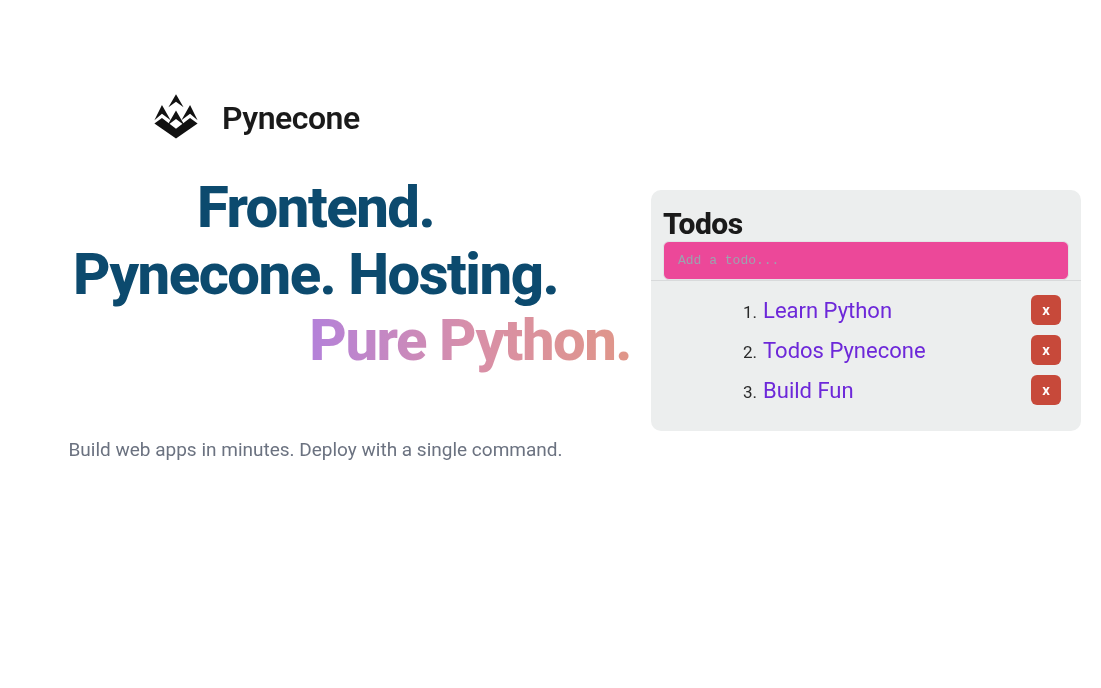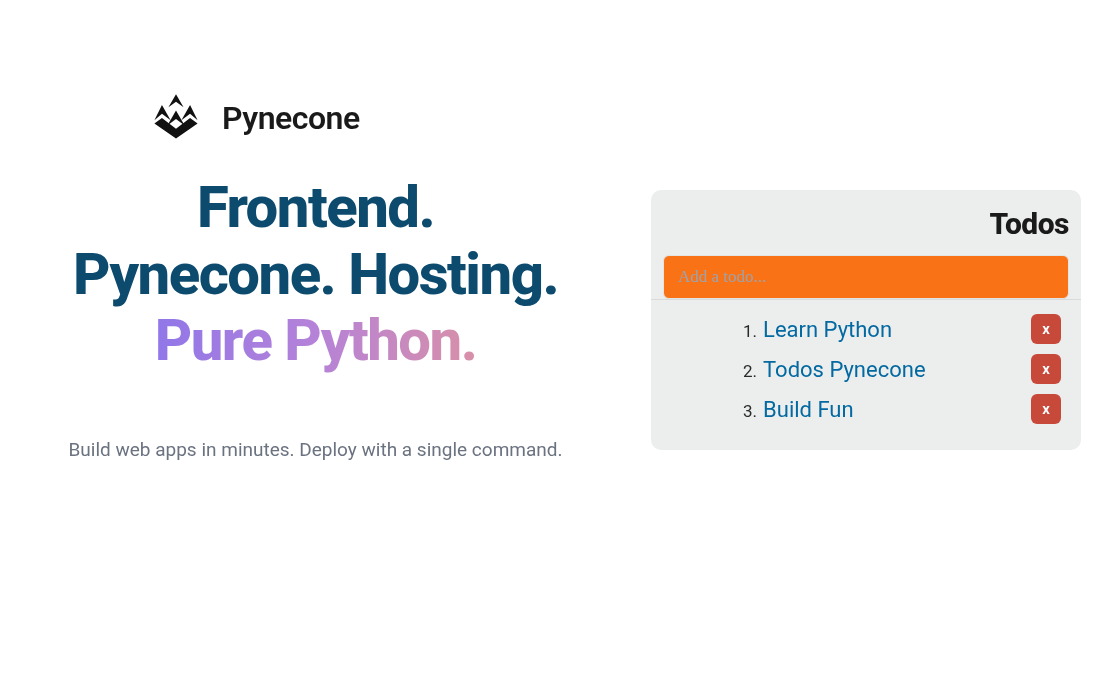--- a/index.html
+++ b/index.html
@@ -54,20 +54,21 @@
       font-size: 58px;
       color: #0c4a6e;
       display: block;
     }
     .hero-line.gradient {
       background: linear-gradient(90deg, #7c6cf0 0%, #9177e8 25%, #b582d8 50%, #d88fa8 75%, #e09688 100%);
       -webkit-background-clip: text;
       background-clip: text;
       -webkit-text-fill-color: transparent;
       color: transparent;
+      text-align: right;
     }
     .subtitle {
       text-align: center;
       color: #6b7280;
       font-size: 19px;
       margin-top: 64px;
       font-weight: 400;
     }
     .right-panel {
       width: 450px;
@@ -76,35 +77,34 @@
     }
     .todo-card {
       background: #eceeee;
       border-radius: 10px;
       padding: 16px 12px 16px 12px;
       width: 430px;
     }
     .todo-title {
       font-size: 30px;
       font-weight: 800;
-      text-align: right;
+      text-align: left;
       color: #1a1a1a;
-      margin-bottom: 14px;
       letter-spacing: -0.5px;
     }
     .todo-input {
       width: 100%;
       padding: 11px 14px;
-      font-size: 17px;
+      font-size: 13px;
       border: 1px solid #e2e4e6;
       border-radius: 6px;
-      background: #f97316;
+      background: #ec4899;
       color: #333;
       outline: none;
-      font-family: Liberation Serif, serif;
+      font-family: Liberation Mono, monospace;
     }
     .todo-input::placeholder {
       color: #9ca3af;
     }
     .add-btn-wrap {
       display: flex;
       justify-content: center;
       margin-top: 12px;
       margin-bottom: 12px;
     }
@@ -139,21 +139,21 @@
       display: flex;
       align-items: baseline;
       gap: 6px;
     }
     .todo-num {
       font-size: 17px;
       color: #2a2a2a;
     }
     .todo-label {
       font-size: 22px;
-      color: #0369a1;
+      color: #6d28d9;
       font-weight: 400;
     }
     .delete-btn {
       background: #c7493a;
       color: #ffffff;
       border: none;
       width: 30px;
       height: 30px;
       border-radius: 6px;
       font-size: 15px;

